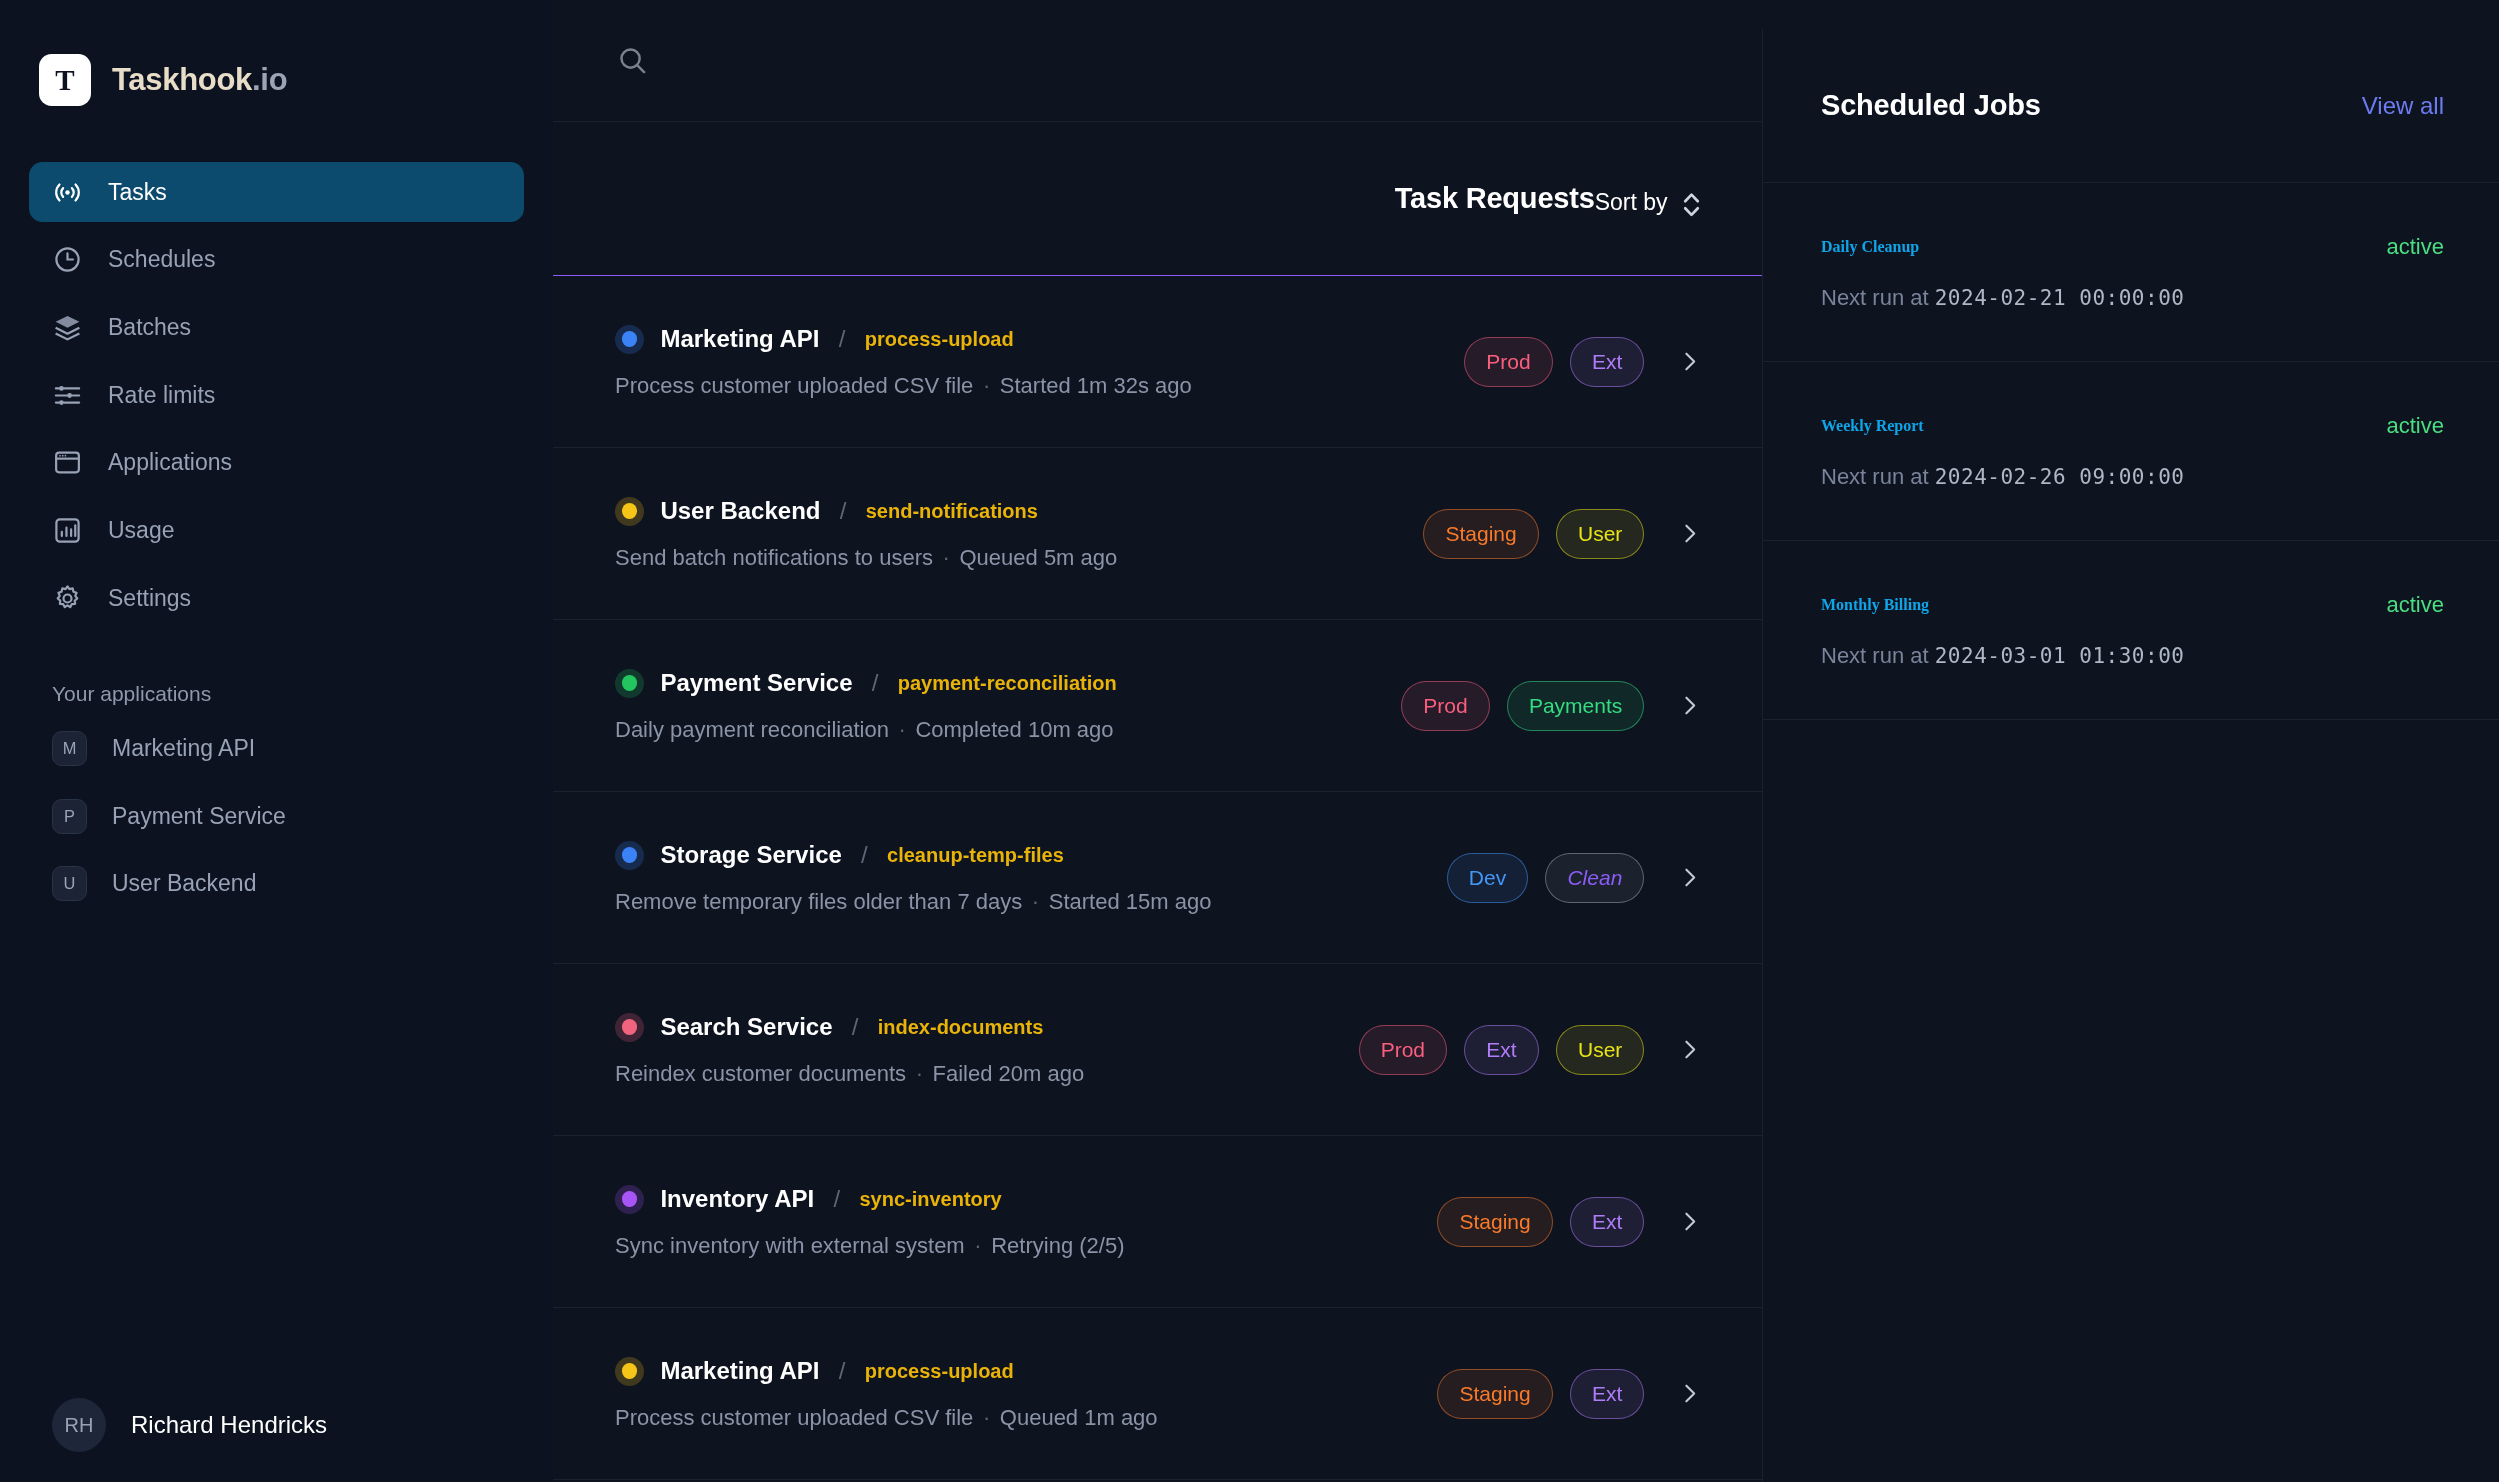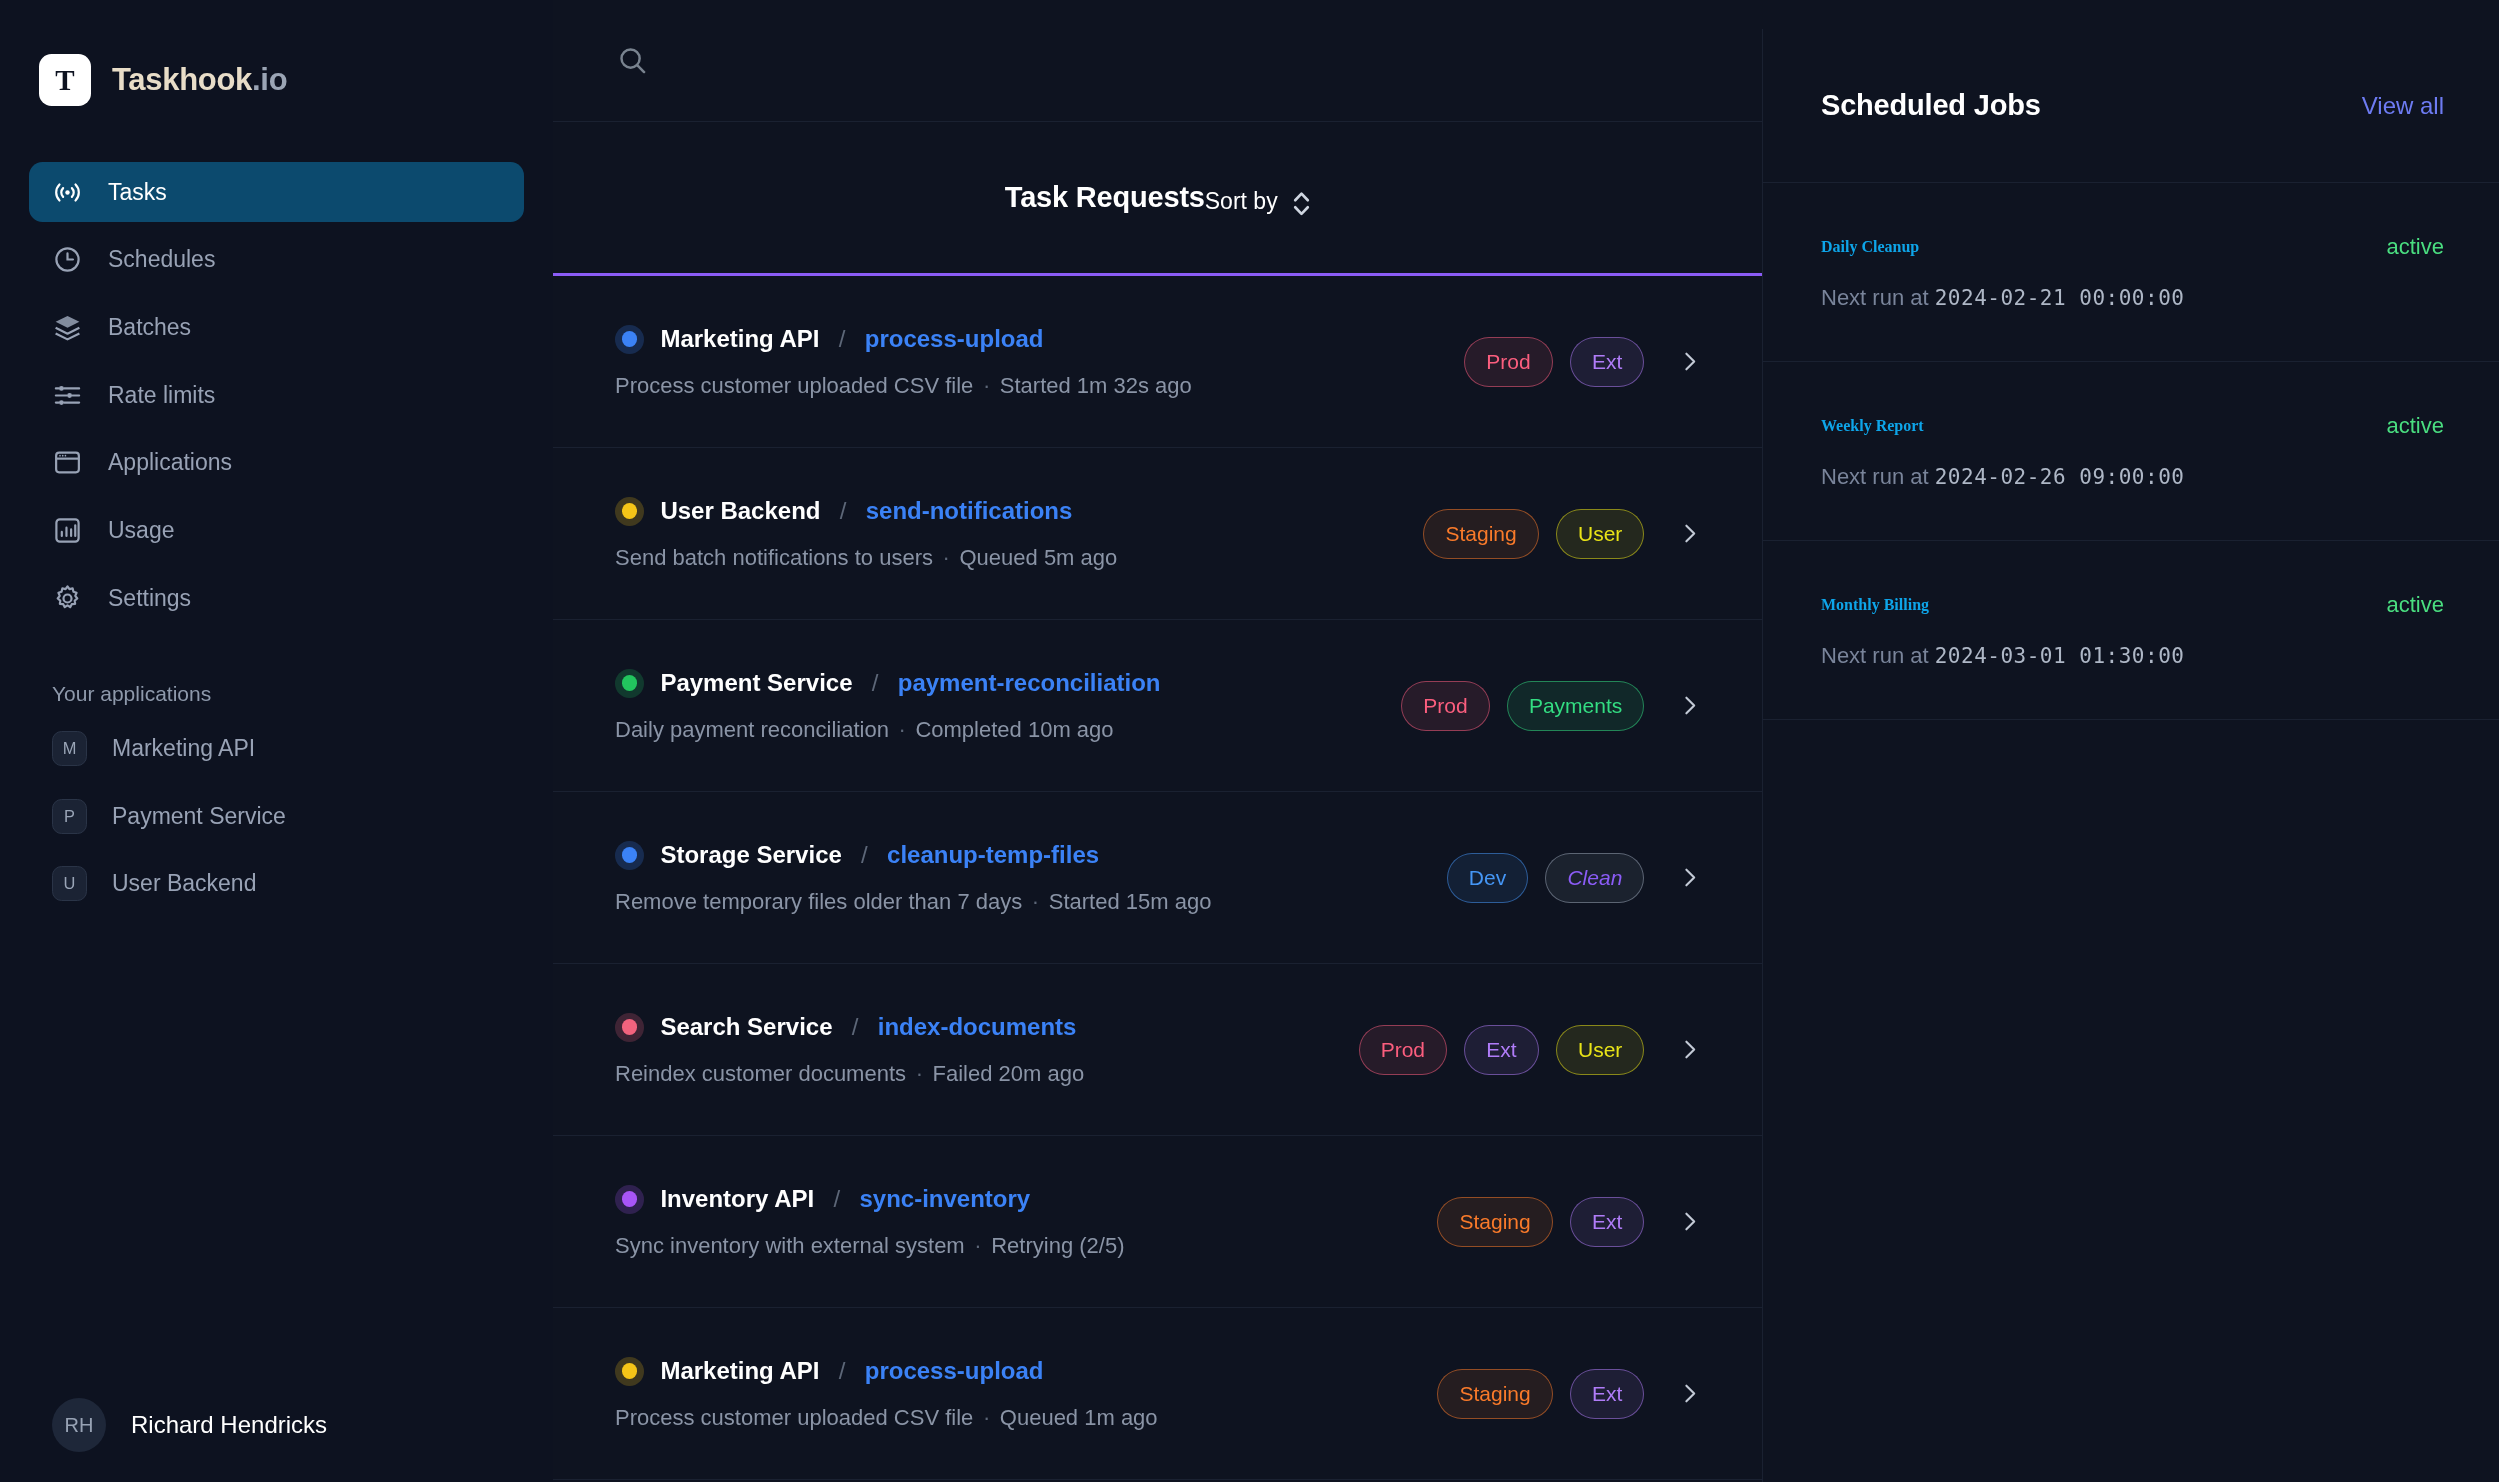--- a/index.html
+++ b/index.html
@@ -83,23 +83,23 @@
   .search-ico { width: 33px; height: 33px; flex: 0 0 33px; }
   .search-input {
     background: transparent; border: none; outline: none;
     font-family: "Liberation Sans", sans-serif;
     font-size: 25px; color: #c6cedb; width: 597px;
   }
   .search-input::placeholder { color: #6c7687; }
 
   .list-head {
     height: 154px; flex: 0 0 154px;
-    display: flex; align-items: center; justify-content: center;
+    display: flex; align-items: center; justify-content: flex-end;
     padding: 0 60px 0 62px;
-    border-bottom: 3px solid #8b5cf6;
+    border-bottom: 1px solid #8b5cf6;
   }
   .list-title { font-size: 29px; font-weight: 700; color: #ffffff; letter-spacing: -0.2px; }
   .sort-by { display: flex; align-items: center; gap: 13.5px; cursor: pointer; margin-top: 7px; }
   .sort-label { font-size: 23px; color: #ffffff; }
   .sort-ico { width: 21px; height: 27px; flex: 0 0 21px; }
 
   .task-list { flex: 1 1 auto; overflow: hidden; }
   .task-row {
     height: 172px;
     display: flex; align-items: center; justify-content: space-between;
@@ -109,21 +109,21 @@
   }
   .task-left { display: flex; flex-direction: column; gap: 19px; min-width: 0; }
   .task-title-line { display: flex; align-items: center; gap: 16.4px; }
   .dot-wrap {
     width: 29px; height: 29px; border-radius: 50%;
     display: flex; align-items: center; justify-content: center; flex: 0 0 29px;
   }
   .dot-core { width: 15.4px; height: 15.4px; border-radius: 50%; }
   .task-app { font-size: 24px; font-weight: 700; color: #ffffff; }
   .task-sep { font-size: 24px; color: #5d6778; margin: 0 2.9px; }
-  .task-name { font-size: 24px; font-weight: 700; color: #3b82f6; }
+  .task-name { font-size: 20px; font-weight: 700; color: #eab308; }
   .task-sub { font-size: 22px; color: #8a94a6; padding-left: 0; }
   .task-sub .mid { color: #5d6778; padding: 0 9.6px; }
   .task-right { display: flex; align-items: center; gap: 17.3px; flex: 0 0 auto; }
   .badge {
     height: 50px; padding: 0 21px; border-radius: 25px;
     display: flex; align-items: center; justify-content: center;
     font-size: 21px; font-weight: 400; border: 1px solid transparent;
     white-space: nowrap;
   }
   .chev { width: 25px; height: 25px; margin-left: 15.4px; flex: 0 0 25px; }

